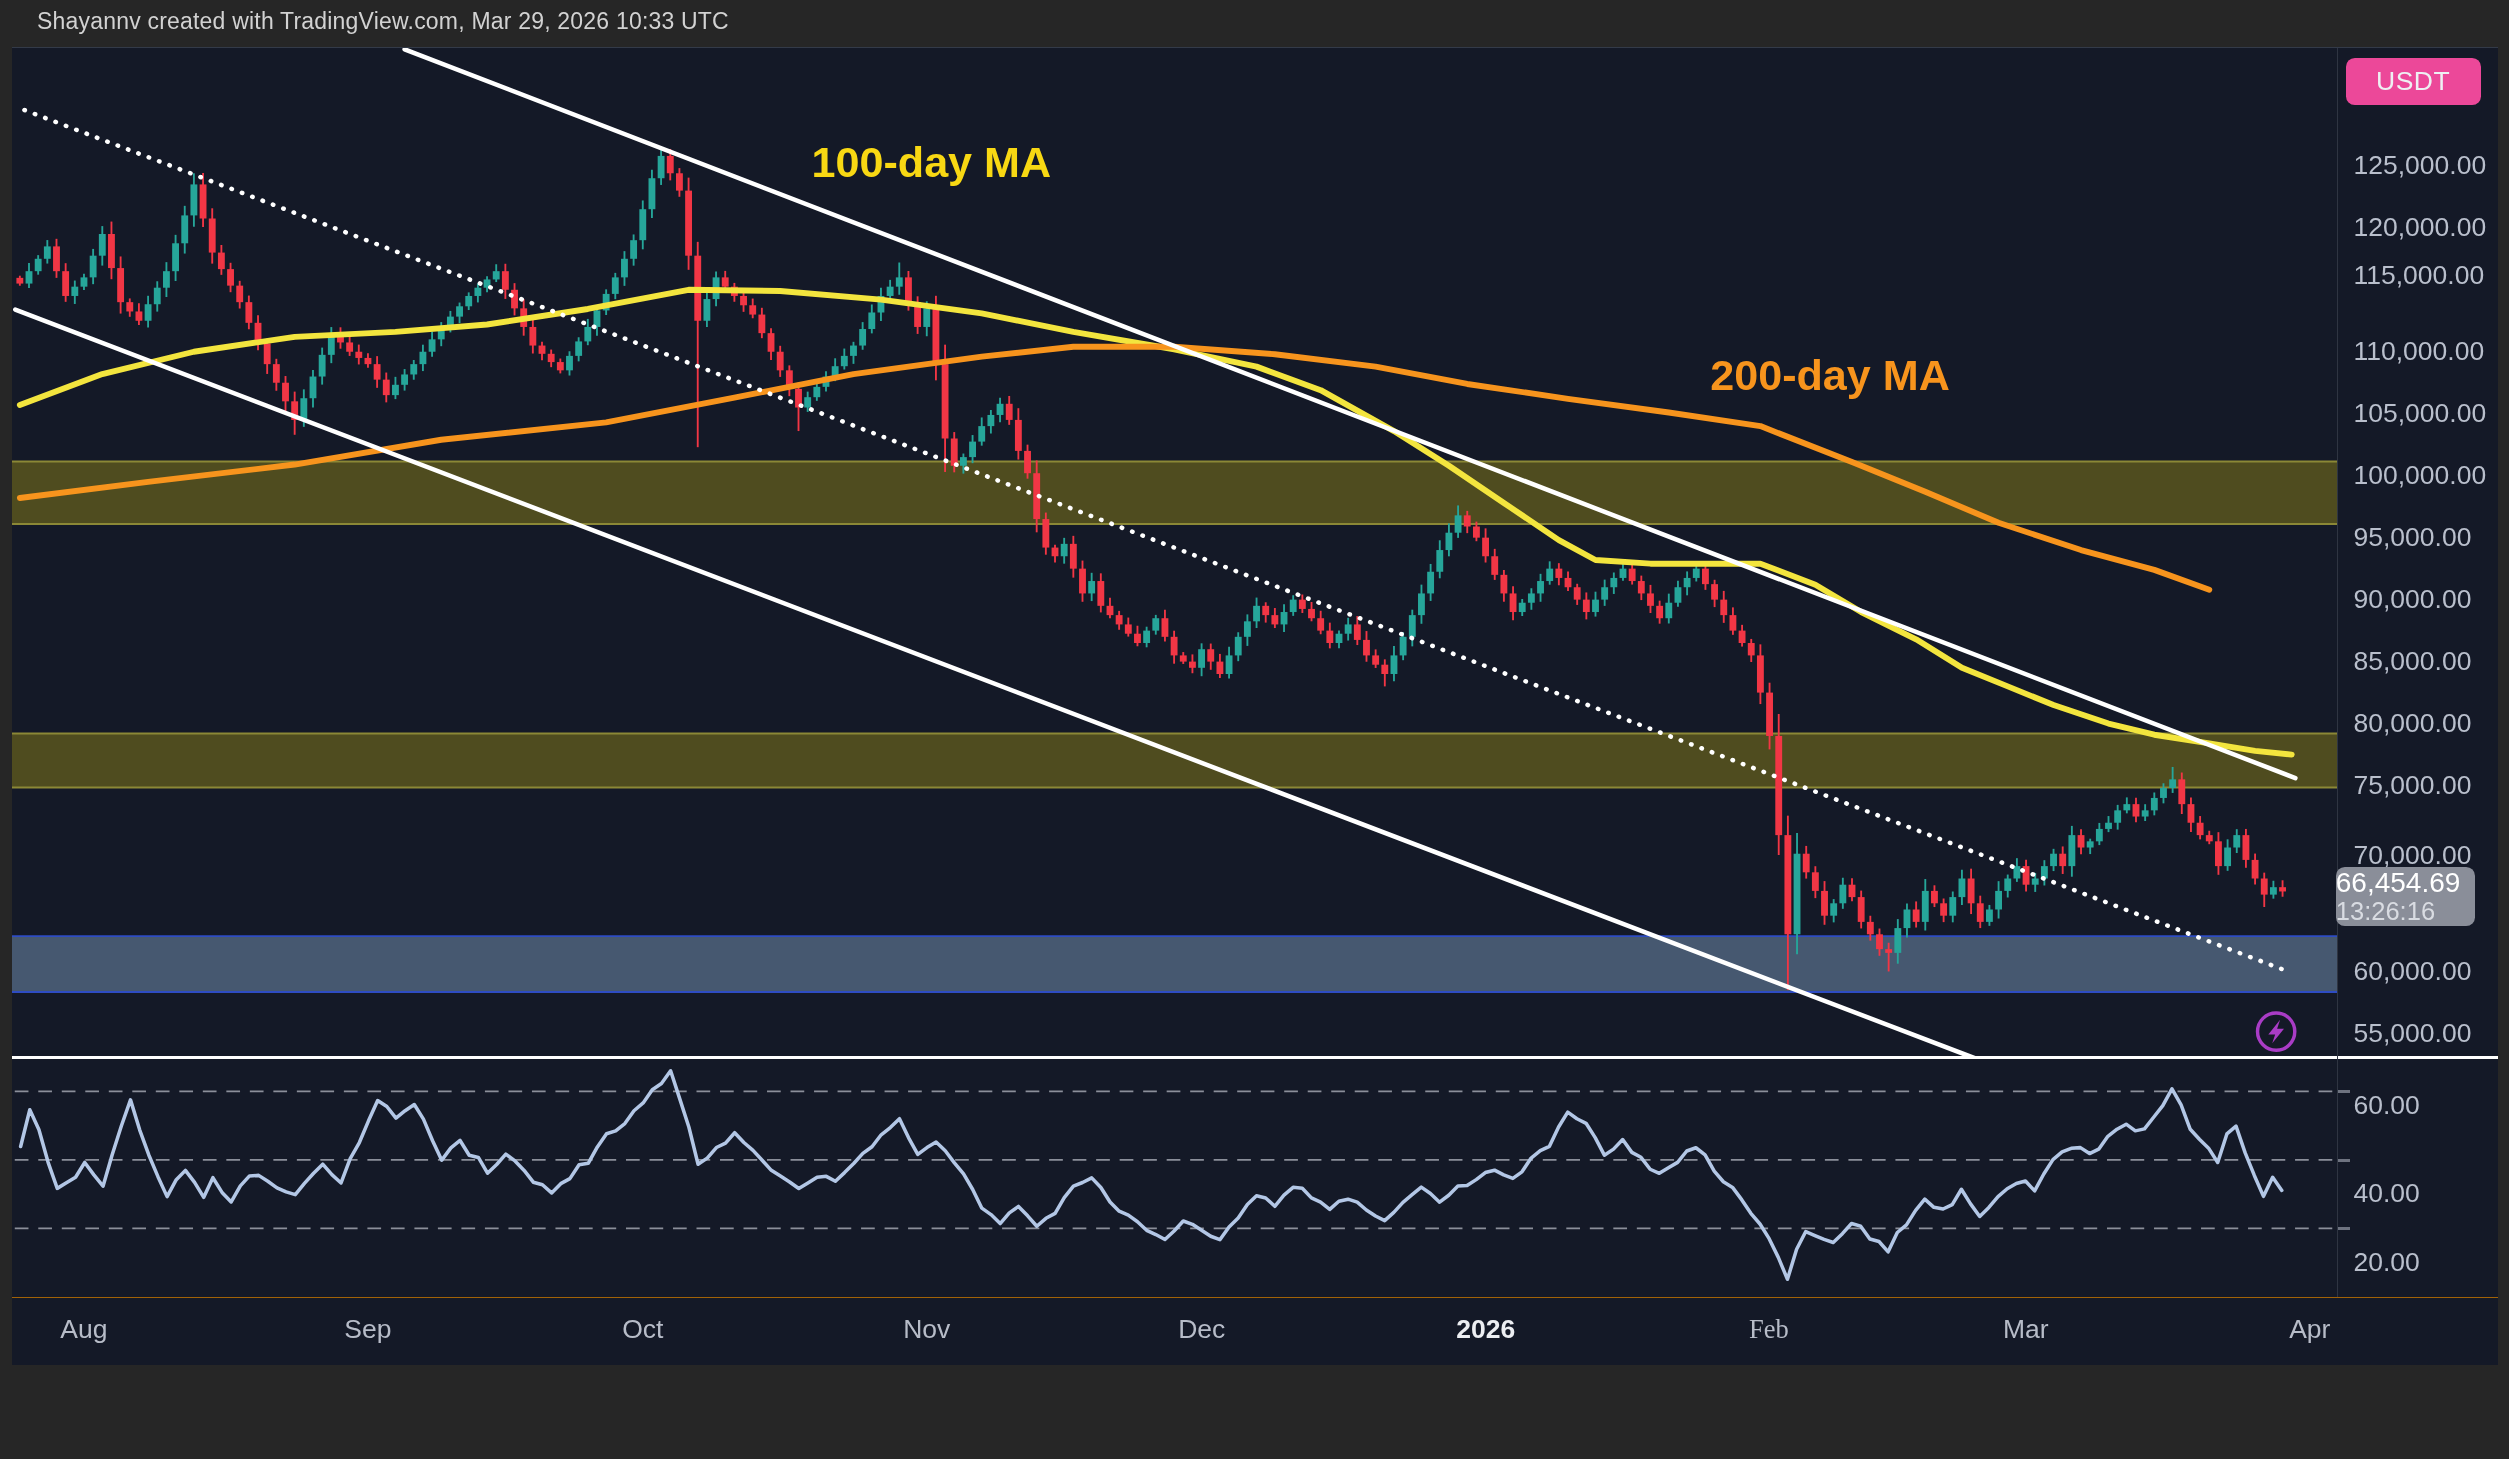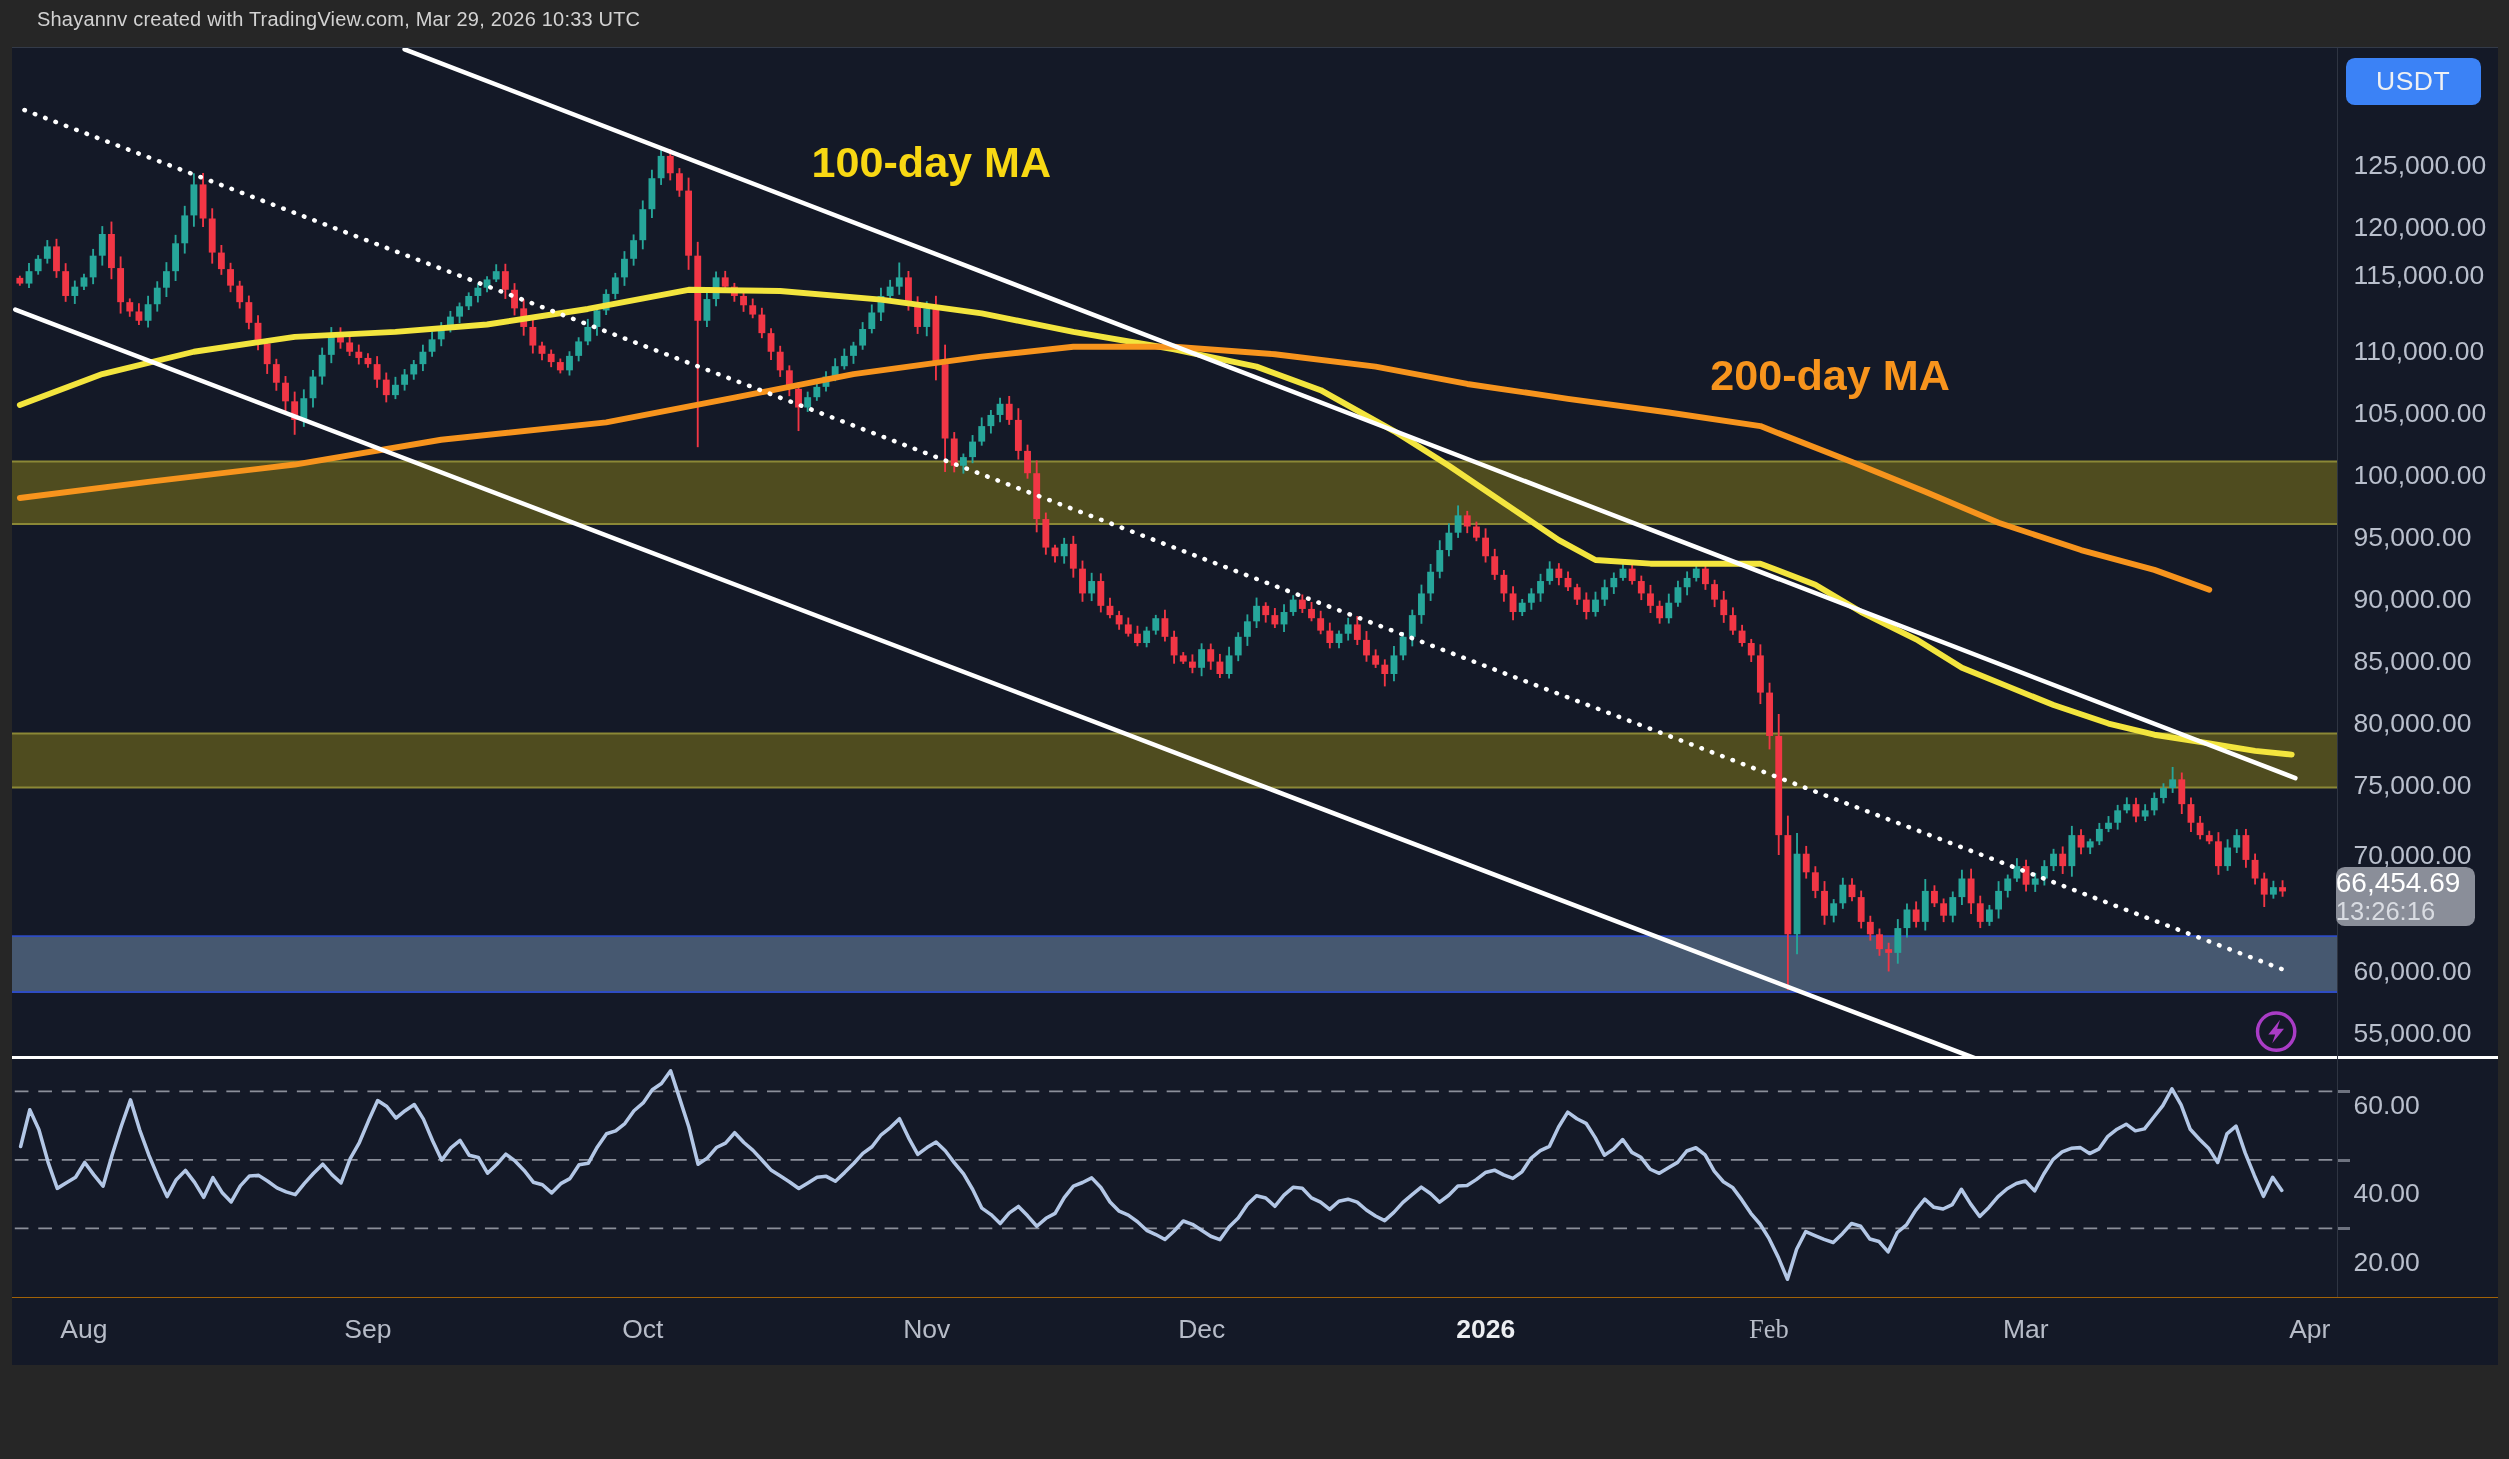--- a/index.html
+++ b/index.html
@@ -1,32 +1,32 @@
 <!DOCTYPE html>
 <html><head>
 <meta charset="utf-8">
 <style>
   html,body{margin:0;padding:0;background:#262626;}
   .screen{position:relative;width:2509px;height:1459px;overflow:hidden;background:#262626;
           font-family:"Liberation Sans",sans-serif;}
   .topbar{position:absolute;left:0;top:0;width:2509px;height:47px;background:#262626;}
-  .topbar span{position:absolute;left:37px;top:7.8px;font-size:20px;color:#d2d2d2;letter-spacing:0.2px;}
+  .topbar span{position:absolute;left:37px;top:7.8px;font-size:23px;color:#d2d2d2;letter-spacing:0.2px;}
   .chart-wrap{position:absolute;left:11.8px;top:47px;width:2486px;height:1317px;background:#141927;
               border-top:1px solid #333a48;}
   .pane{position:absolute;left:0;}
   #main-pane{top:0;width:2325px;height:1010px;}
   #rsi-pane{top:1010px;width:2325px;height:239px;}
   .separator{position:absolute;left:0;top:1008px;width:2486px;height:2.9px;background:#ffffff;}
   .time-axis{position:absolute;left:0;top:1249px;width:2486px;height:69px;border-top:1px solid #a16207;}
   .time-label{position:absolute;top:15.7px;transform:translateX(-50%);font-size:26.5px;color:#b7bcc8;white-space:nowrap;}
   .time-label.bold{color:#eceef2;font-weight:bold;}
   .price-axis{position:absolute;left:2325px;top:0;width:161px;height:1249px;border-left:1px solid #2f3542;}
   .price-label,.rsi-label{position:absolute;left:15.7px;font-size:26.5px;color:#b9bfcc;white-space:nowrap;}
   .rsi-tick{position:absolute;left:0;width:11.8px;height:2.9px;background:#6e7380;}
-  .usdt-chip{position:absolute;left:7.8px;top:9.8px;width:135px;height:47px;background:#3b82f6;border-radius:8.8px;
+  .usdt-chip{position:absolute;left:7.8px;top:9.8px;width:135px;height:47px;background:#ec4899;border-radius:8.8px;
              color:#eef0f3;font-size:26.5px;display:flex;align-items:center;justify-content:center;letter-spacing:0.5px;}
   .last-badge{position:absolute;left:-2px;top:819px;width:139px;height:59px;background:#8a8e99;border-radius:8.8px;
               display:flex;flex-direction:column;align-items:flex-start;justify-content:center;line-height:1.05;}
   .last-badge .px{font-size:28px;color:#ffffff;}
   .last-badge .cd{font-size:25.5px;color:#d9dce2;}
   .footer{position:absolute;left:0;top:1364px;width:2509px;height:95px;background:#1f1f1f;}
   .footer .brand{position:absolute;left:94px;top:21.6px;font-size:41px;font-weight:bold;color:#d9d9d9;letter-spacing:0.5px;}
   .footer svg{position:absolute;left:23.5px;top:21.6px;}
 </style>
 </head>

